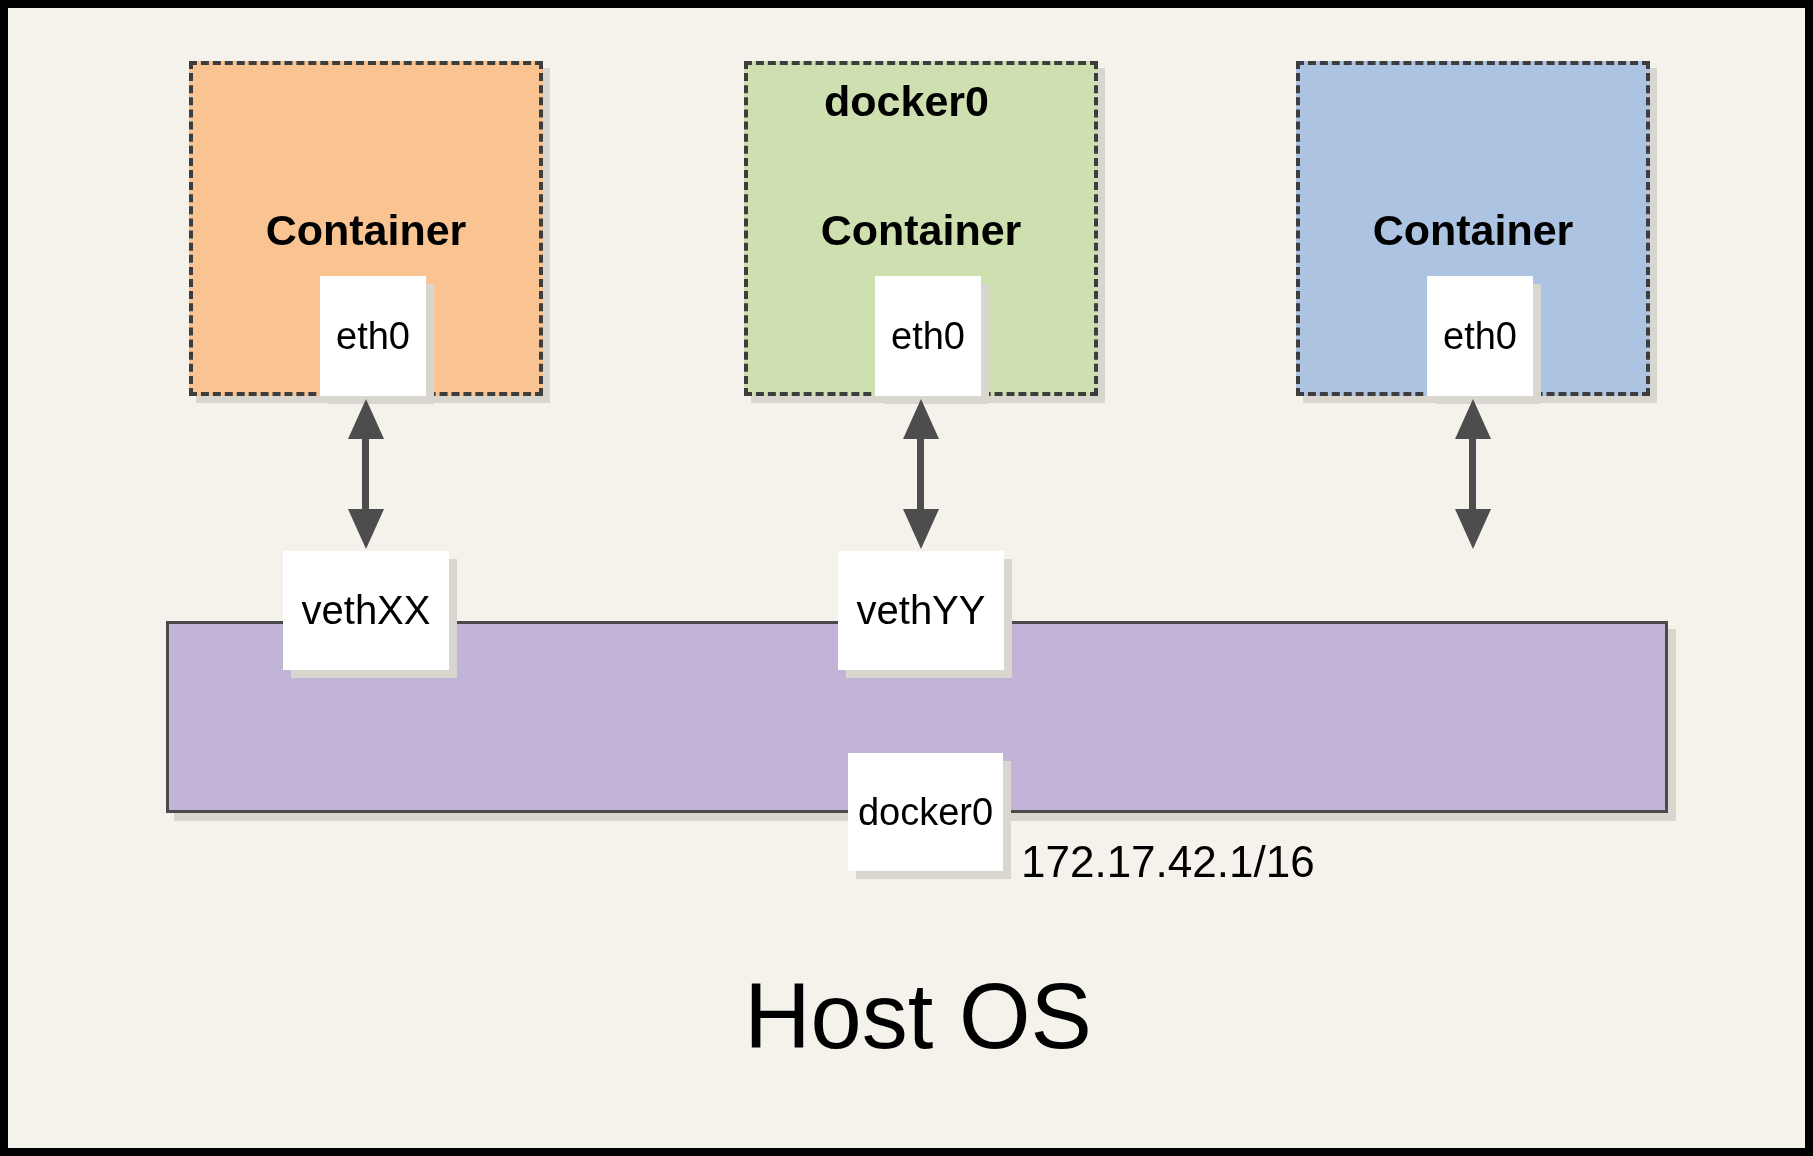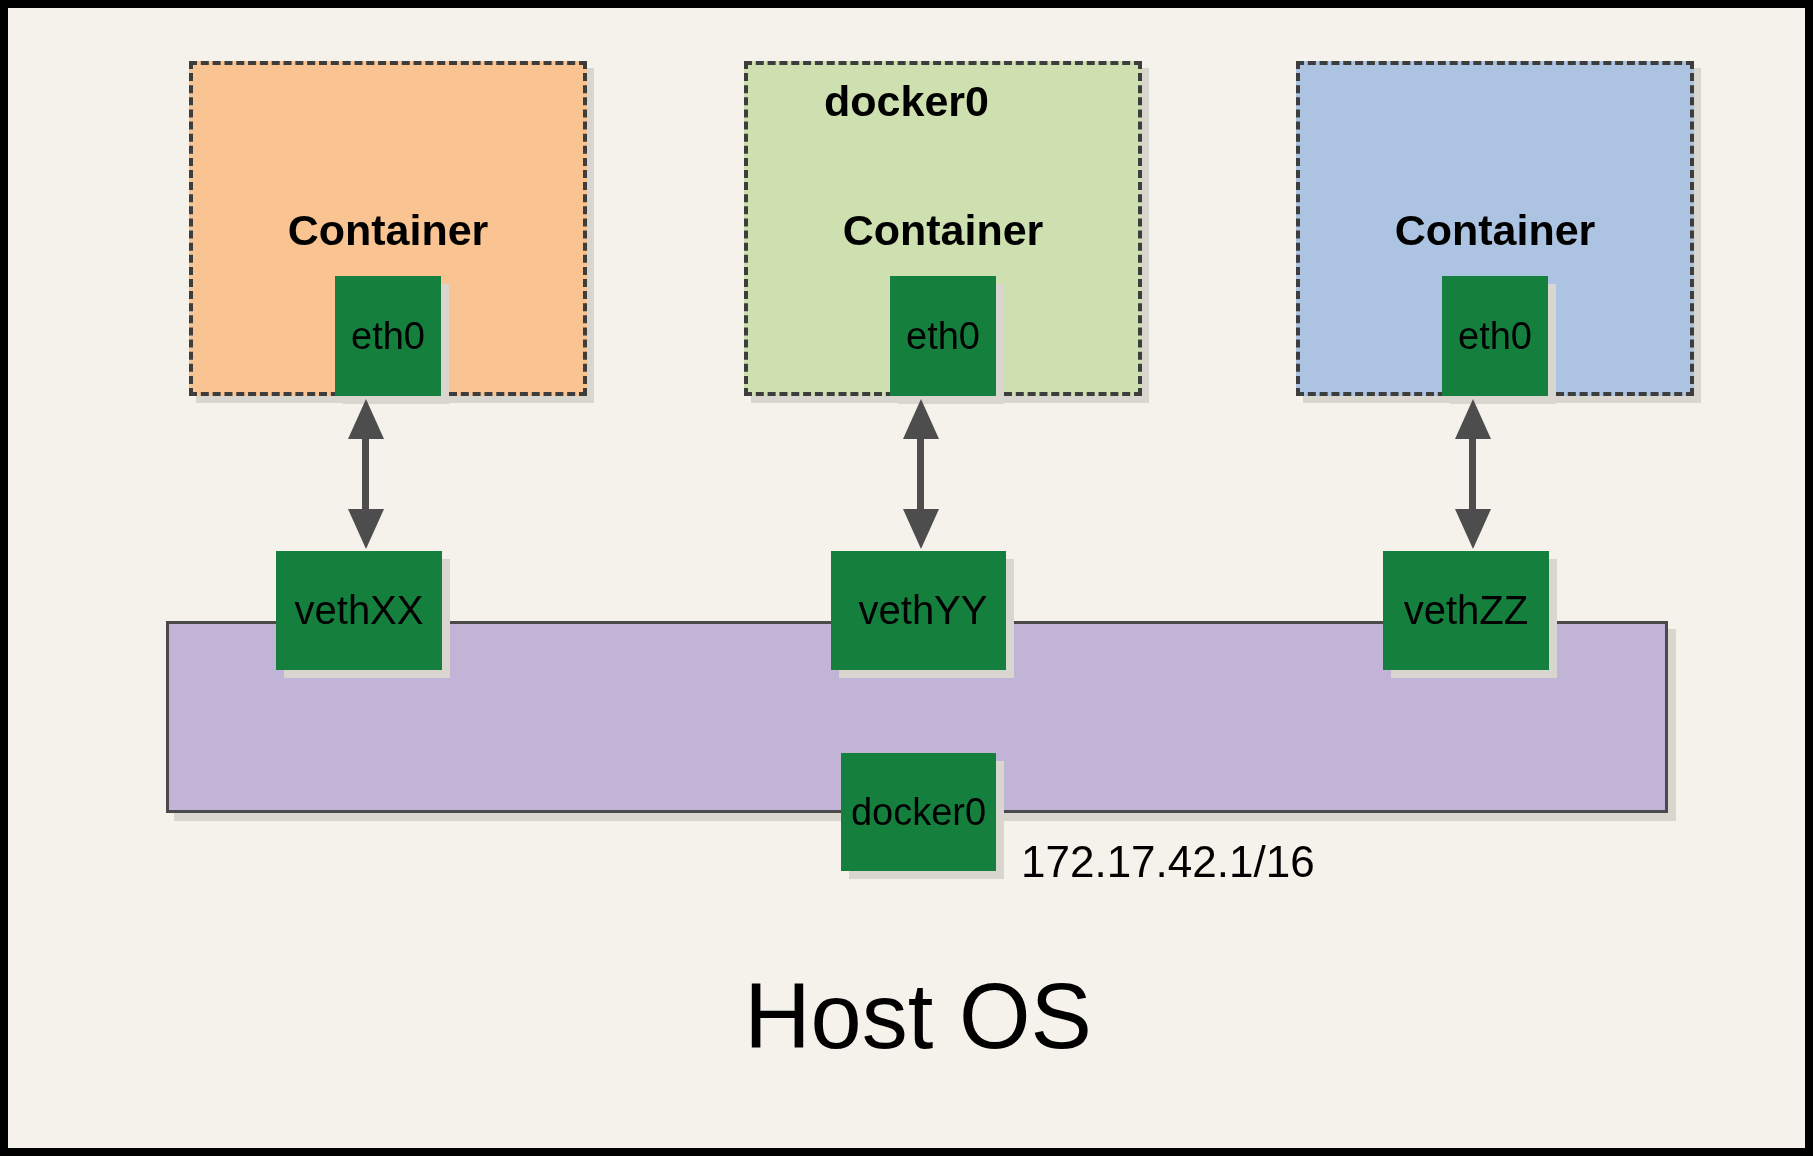--- a/index.html
+++ b/index.html
@@ -9,51 +9,52 @@
     box-sizing:border-box;
     background:#f4f2eb;
     border:8px solid #000;
     overflow:hidden;
     font-family:"Liberation Sans", sans-serif;
     color:#000;
   }
   
   .container-box{
     position:absolute;
-    top:53px;width:398px;height:335px;
+    top:53px;width:354px;height:335px;
     box-sizing:border-box;
     border:4px dashed #3d3d3d;
     box-shadow:7px 7px 0 0 #d8d6cf;
     z-index:2;
   }
   .c1{left:181px;}
   .c2{left:736px;}
   .c3{left:1288px;}
   .container-label{
     position:absolute;top:140px;left:0;width:100%;
     text-align:center;
     font-size:43px;font-weight:bold;line-height:50px;
   }
   
   .note-box{
     position:absolute;
-    background:#15803d;
+    background:#ffffff;
     box-shadow:8px 8px 0 0 #d8d6cf;
     display:flex;align-items:center;justify-content:center;
     font-size:38px;
     z-index:5;
+    margin-left:7px;
   }
   .iface-box{
     left:50%;transform:translateX(-50%);
     bottom:-4px;
     width:106px;height:120px;
   }
   .veth-box{top:543px;width:166px;height:119px;font-size:40px;}
   .v1{left:268px;}
-  .v2{left:823px;padding-left:9px;}
+  .v2{left:823px;}
   .v3{left:1375px;}
   .docker0-box{left:833px;top:745px;width:155px;height:118px;}
   
   .arrow{
     position:absolute;top:391px;width:36px;height:150px;z-index:3;
   }
   .a1{left:340px;}
   .a2{left:895px;}
   .a3{left:1447px;}
   .arrow .head-up{
@@ -142,23 +143,20 @@
 
   <div class="bridge-bar" style="background-color: rgb(194, 180, 215);"></div>
   <div class="bridge-label">docker0</div>
 
   <div class="note-box veth-box v1">
     <span>vethXX</span>
   </div>
   <div class="note-box veth-box v2">
     <span>vethYY</span>
   </div>
-  <div class="note-box veth-box v3">
-    <span>vethZZ</span>
-  </div>
 
   <div class="note-box docker0-box">
     <span>docker0</span>
   </div>
 
   <div class="ip-label">172.17.42.1/16</div>
 
   <div class="host-label">Host OS</div>
 
 </div>

